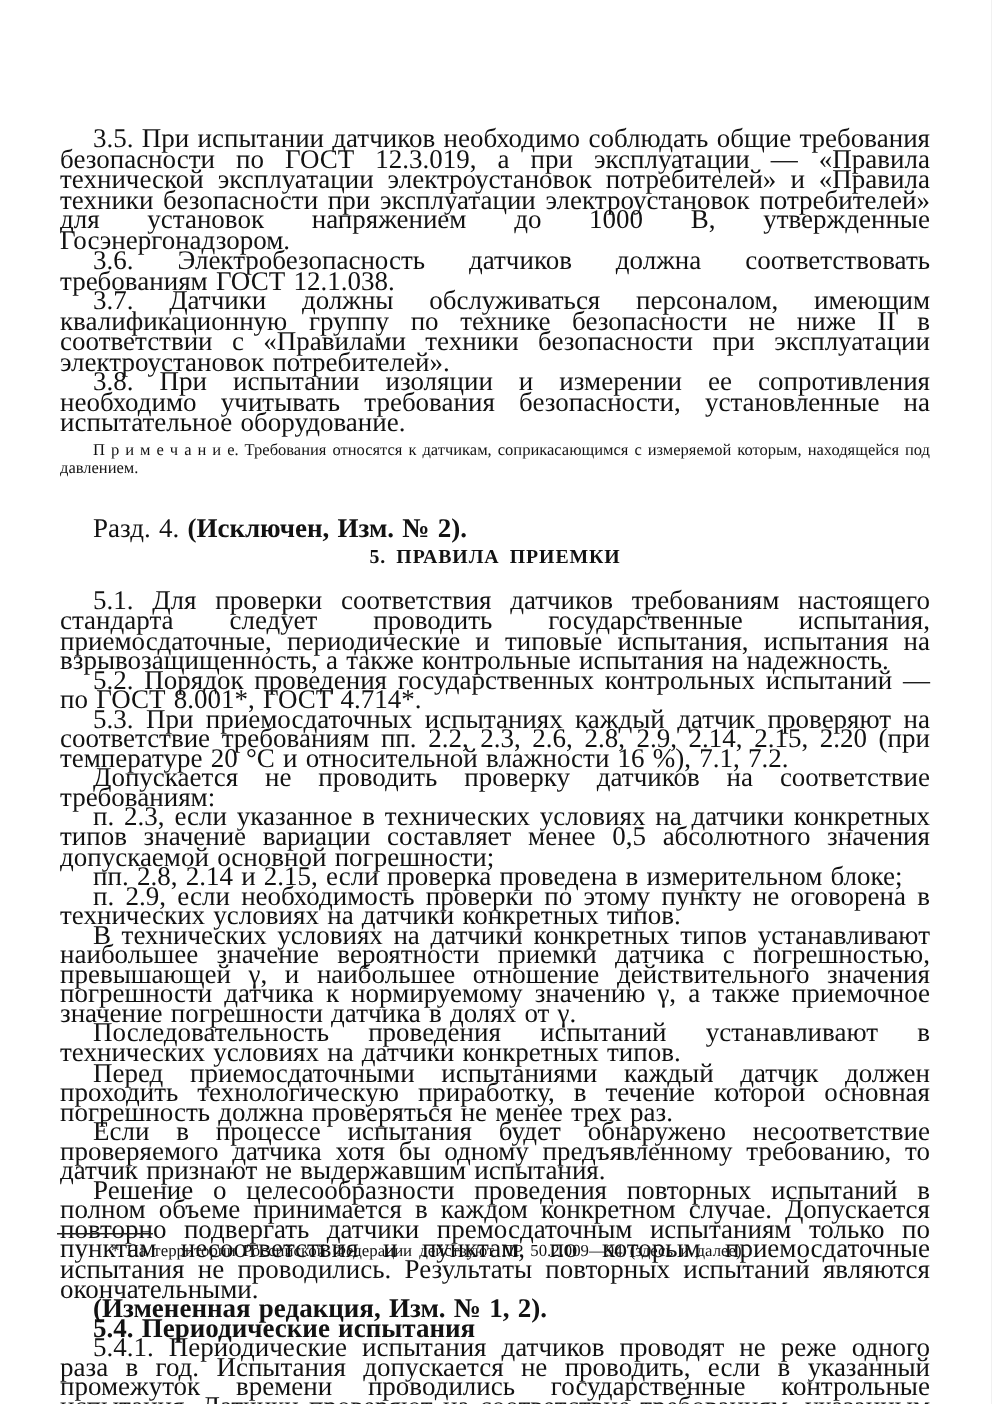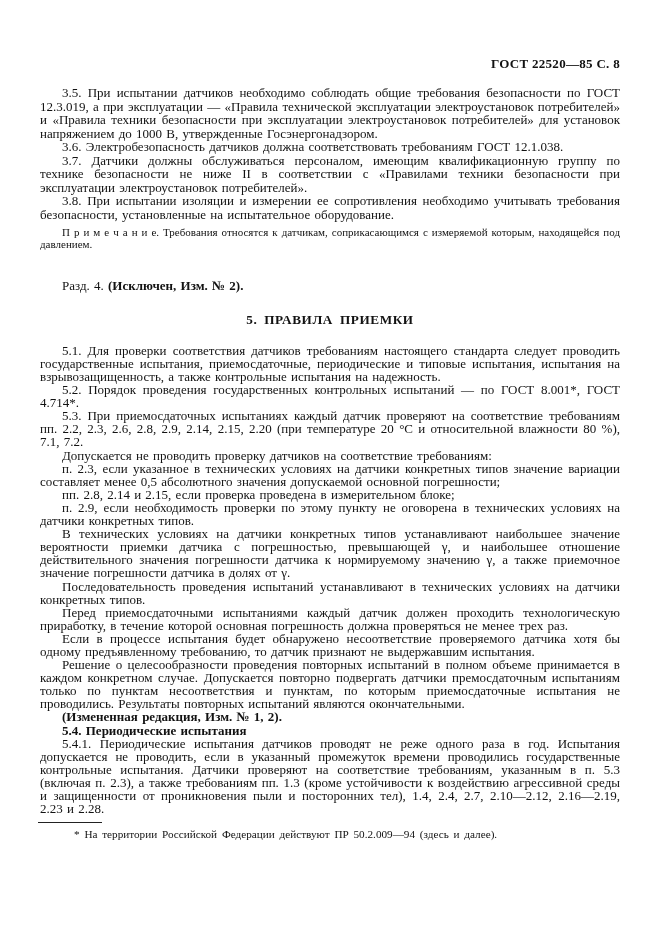--- a/index.html
+++ b/index.html
@@ -29,41 +29,41 @@
   .content {
     position: absolute;
     top: 86px;
     left: 40px;
     width: 580px;
   }
   .content p {
     margin: 0;
     text-align: justify;
     text-indent: 22px;
-    font-size: 13px;
+    font-size: 18px;
     line-height: 13.5px;
     word-spacing: 1px;
   }
   p.note {
     font-size: 11px;
     line-height: 12.4px;
     margin-top: 5px;
     word-spacing: 0.5px;
   }
   p.razd {
     margin-top: 28px;
   }
   .bold { font-weight: bold; }
   p.section-heading {
     text-align: center;
     text-indent: 0;
     font-weight: bold;
     font-size: 13.2px;
     letter-spacing: 0.6px;
-    margin-top: 21px;
+    margin-top: 4px;
     margin-bottom: 17px;
     word-spacing: 3px;
   }
   .sec5 p { line-height: 13.1px; }
   .footnote-rule {
     position: absolute;
     top: 822px;
     left: 38px;
     width: 64px;
     border: 0;
@@ -80,39 +80,38 @@
     text-indent: 34px;
     text-align: justify;
     word-spacing: 2px;
   }
 </style>
 </head>
 <body>
 
 <div class="page">
 
-  <div class="running-head">ГОСТ 22520—85 С. 8</div>
 
   <div class="content">
 
     <p>3.5. При испытании датчиков необходимо соблюдать общие требования безопасности по ГОСТ 12.3.019, а при эксплуатации — «Правила технической эксплуатации электроустановок потребителей» и «Правила техники безопасности при эксплуатации электроустановок потребителей» для установок напряжением до 1000 В, утвержденные Госэнергонадзором.</p>
     <p>3.6. Электробезопасность датчиков должна соответствовать требованиям ГОСТ 12.1.038.</p>
     <p>3.7. Датчики должны обслуживаться персоналом, имеющим квалификационную группу по технике безопасности не ниже II в соответствии с «Правилами техники безопасности при эксплуатации электроустановок потребителей».</p>
     <p>3.8. При испытании изоляции и измерении ее сопротивления необходимо учитывать требования безопасности, установленные на испытательное оборудование.</p>
 
     <p class="note">П р и м е ч а н и е. Требования относятся к датчикам, соприкасающимся с измеряемой которым, находящейся под давлением.</p>
 
     <p class="razd"><span>Разд. 4. </span><span class="bold">(Исключен, Изм. № 2).</span></p>
 
     <p class="section-heading">5. ПРАВИЛА ПРИЕМКИ</p>
 
     <div class="sec5">
       <p>5.1. Для проверки соответствия датчиков требованиям настоящего стандарта следует проводить государственные испытания, приемосдаточные, периодические и типовые испытания, испытания на взрывозащищенность, а также контрольные испытания на надежность.</p>
       <p>5.2. Порядок проведения государственных контрольных испытаний — по ГОСТ 8.001*, ГОСТ 4.714*.</p>
-      <p>5.3. При приемосдаточных испытаниях каждый датчик проверяют на соответствие требованиям пп. 2.2, 2.3, 2.6, 2.8, 2.9, 2.14, 2.15, 2.20 (при температуре 20 °С и относительной влажности 80 %), 7.1, 7.2.</p>
+      <p>5.3. При приемосдаточных испытаниях каждый датчик проверяют на соответствие требованиям пп. 2.2, 2.3, 2.6, 2.8, 2.9, 2.14, 2.15, 2.20 (при температуре 20 °С и относительной влажности 16 %), 7.1, 7.2.</p>
       <p>Допускается не проводить проверку датчиков на соответствие требованиям:</p>
       <p>п. 2.3, если указанное в технических условиях на датчики конкретных типов значение вариации составляет менее 0,5 абсолютного значения допускаемой основной погрешности;</p>
       <p>пп. 2.8, 2.14 и 2.15, если проверка проведена в измерительном блоке;</p>
       <p>п. 2.9, если необходимость проверки по этому пункту не оговорена в технических условиях на датчики конкретных типов.</p>
       <p>В технических условиях на датчики конкретных типов устанавливают наибольшее значение вероятности приемки датчика с погрешностью, превышающей γ, и наибольшее отношение действительного значения погрешности датчика к нормируемому значению γ, а также приемочное значение погрешности датчика в долях от γ.</p>
       <p>Последовательность проведения испытаний устанавливают в технических условиях на датчики конкретных типов.</p>
       <p>Перед приемосдаточными испытаниями каждый датчик должен проходить технологическую приработку, в течение которой основная погрешность должна проверяться не менее трех раз.</p>
       <p>Если в процессе испытания будет обнаружено несоответствие проверяемого датчика хотя бы одному предъявленному требованию, то датчик признают не выдержавшим испытания.</p>
       <p>Решение о целесообразности проведения повторных испытаний в полном объеме принимается в каждом конкретном случае. Допускается повторно подвергать датчики премосдаточным испытаниям только по пунктам несоответствия и пунктам, по которым приемосдаточные испытания не проводились. Результаты повторных испытаний являются окончательными.</p>
       <p class="bold">(Измененная редакция, Изм. № 1, 2).</p>

